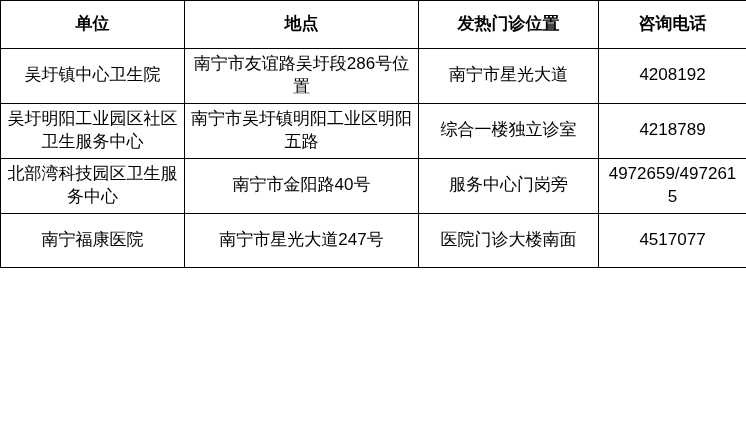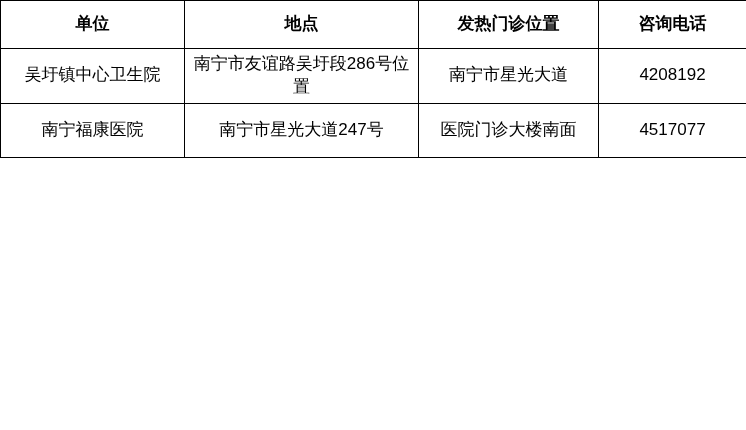--- a/index.html
+++ b/index.html
@@ -75,20 +75,32 @@
       </tr>
     </thead>
     <tbody>
       <tr>
         <td>吴圩镇中心卫生院</td>
         <td>南宁市友谊路吴圩段286号位置</td>
         <td>南宁市星光大道</td>
         <td class="phone">4208192</td>
       </tr>
       <tr>
+        <td>吴圩明阳工业园区社区卫生服务中心</td>
+        <td>南宁市吴圩镇明阳工业区明阳五路</td>
+        <td>综合一楼独立诊室</td>
+        <td class="phone">4218789</td>
+      </tr>
+      <tr>
+        <td>北部湾科技园区卫生服务中心</td>
+        <td>南宁市金阳路40号</td>
+        <td>服务中心门岗旁</td>
+        <td class="phone">4972659/4972615</td>
+      </tr>
+      <tr>
         <td>南宁福康医院</td>
         <td>南宁市星光大道247号</td>
         <td>医院门诊大楼南面</td>
         <td class="phone">4517077</td>
       </tr>
     </tbody>
   </table>
 </div>
 
 </body></html>

